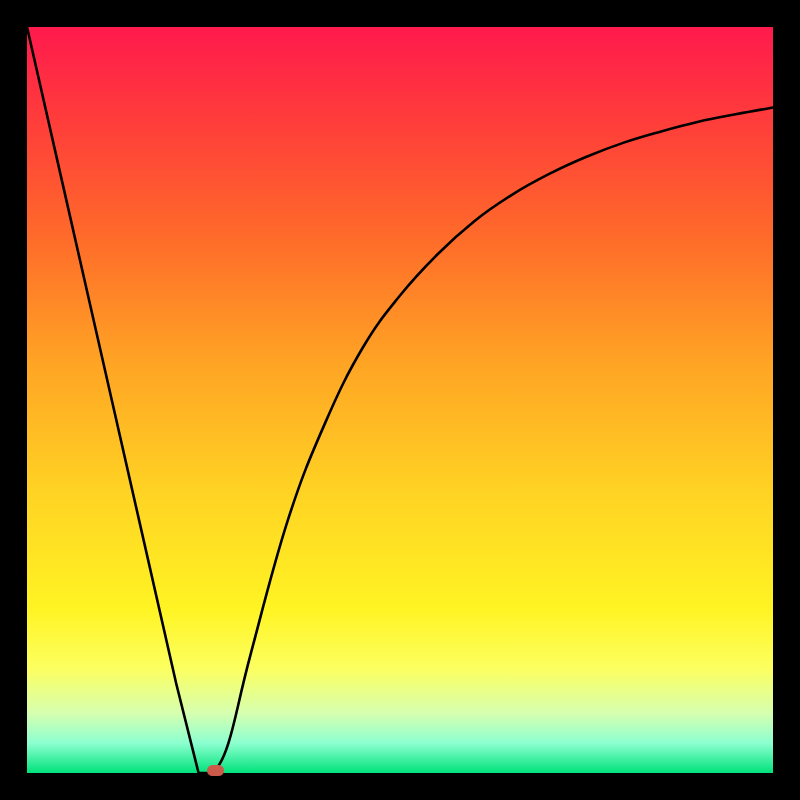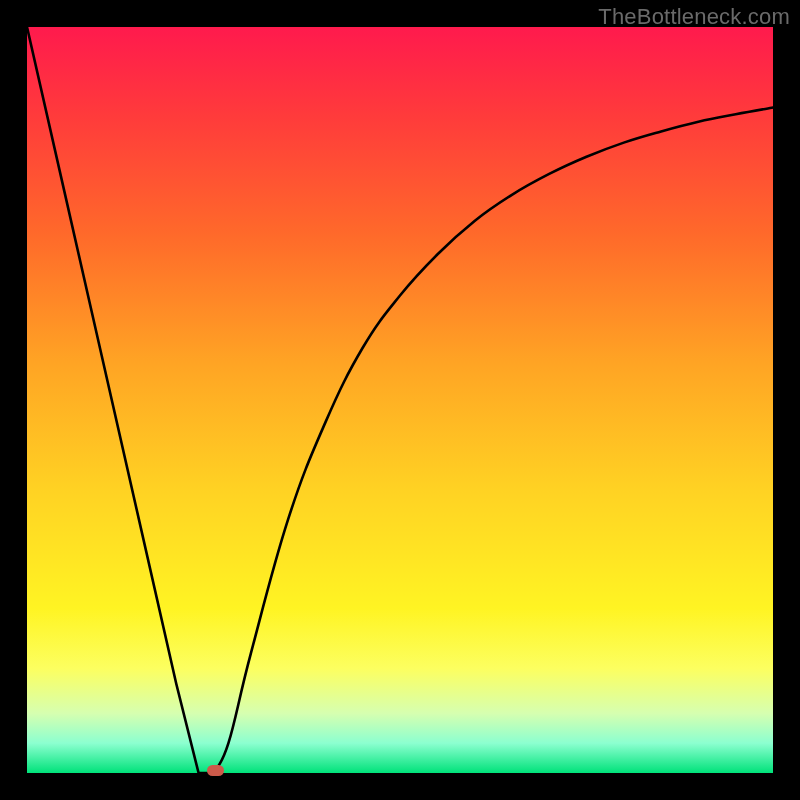--- a/index.html
+++ b/index.html
@@ -68,14 +68,13 @@
 
 <div class="frame">
   <div class="plot"></div>
 
   <svg class="curve" viewBox="0 0 746 746" preserveAspectRatio="none">
     <path id="curvePath" d="M 0.00 0.00 L 37.30 164.12 L 74.60 328.24 L 111.90 492.36 L 149.20 656.48 L 171.58 746.00 L 186.50 746.00 L 186.50 746.00 C 189.48 740.03, 193.96 740.03, 201.42 716.16 C 208.88 692.29, 211.86 671.40, 223.80 626.64 C 235.74 581.88, 246.18 538.61, 261.10 492.36 C 276.02 446.11, 283.48 429.70, 298.40 395.38 C 313.32 361.06, 320.78 346.14, 335.70 320.78 C 350.62 295.42, 358.08 287.21, 373.00 268.56 C 387.92 249.91, 395.38 242.45, 410.30 227.53 C 425.22 212.61, 432.68 205.90, 447.60 193.96 C 462.52 182.02, 469.98 177.25, 484.90 167.85 C 499.82 158.45, 507.28 154.57, 522.20 146.96 C 537.12 139.35, 544.58 136.07, 559.50 129.80 C 574.42 123.54, 581.88 120.70, 596.80 115.63 C 611.72 110.56, 619.18 108.62, 634.10 104.44 C 649.02 100.26, 656.48 98.17, 671.40 94.74 C 686.32 91.31, 693.78 90.12, 708.70 87.28 C 723.62 84.45, 738.54 81.91, 746.00 80.57" fill="none" stroke="#000" stroke-width="2.6" stroke-linecap="round" stroke-linejoin="round"></path>
   </svg>
 
   <div id="marker" class="marker" style="left: 206.992px; top: 764.762px; background: rgb(204, 90, 74);"></div>
 
-  <div class="watermark">TheBottleneck.com</div>
 </div>
 
 </body></html>

